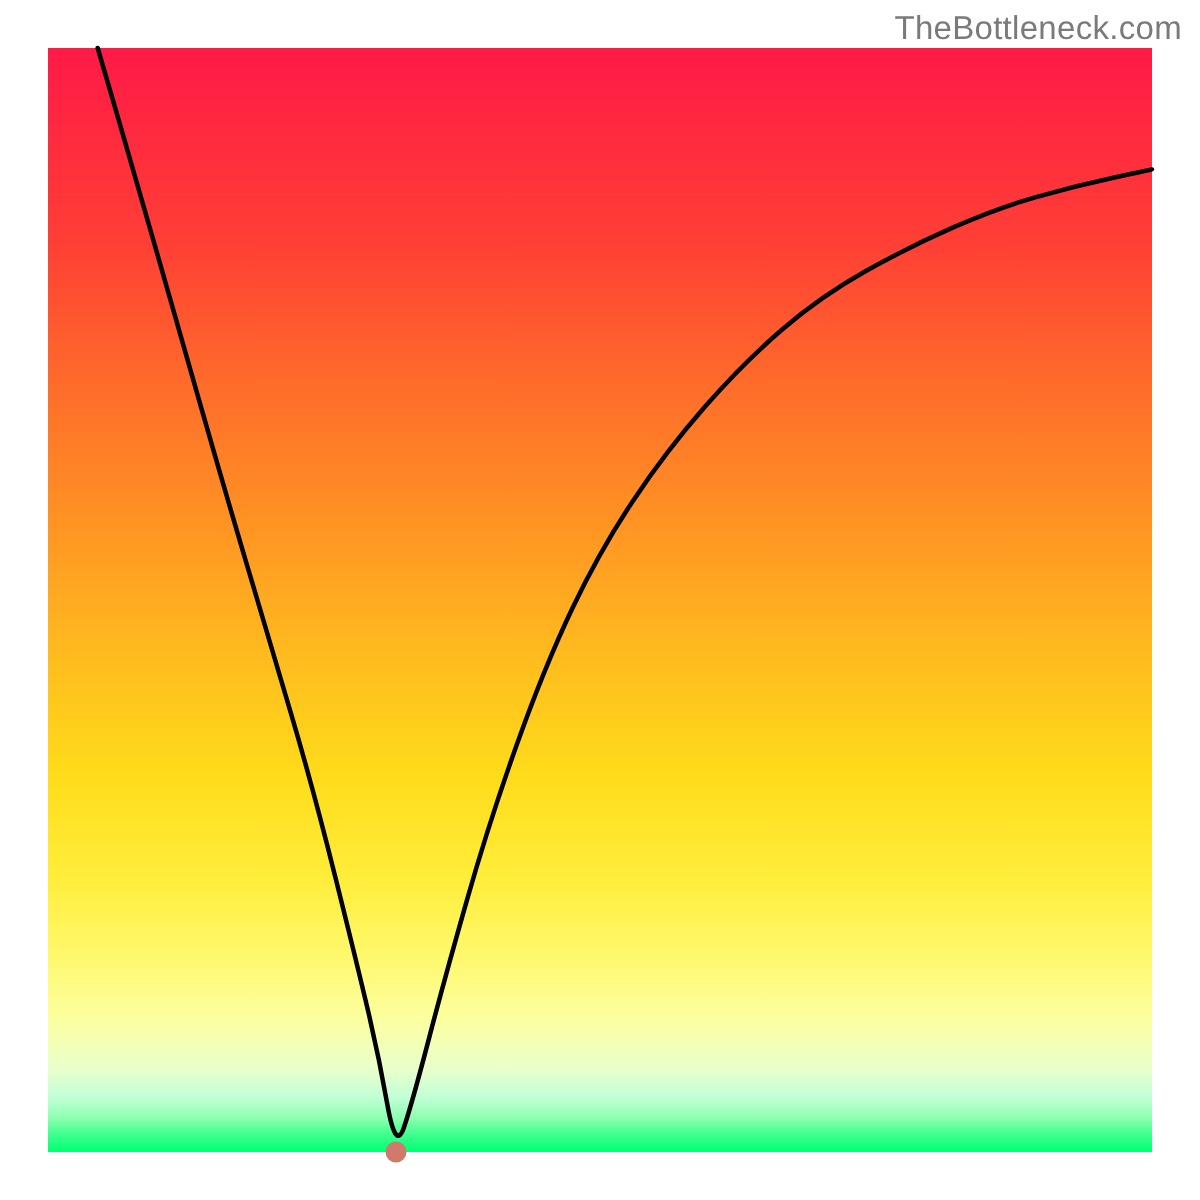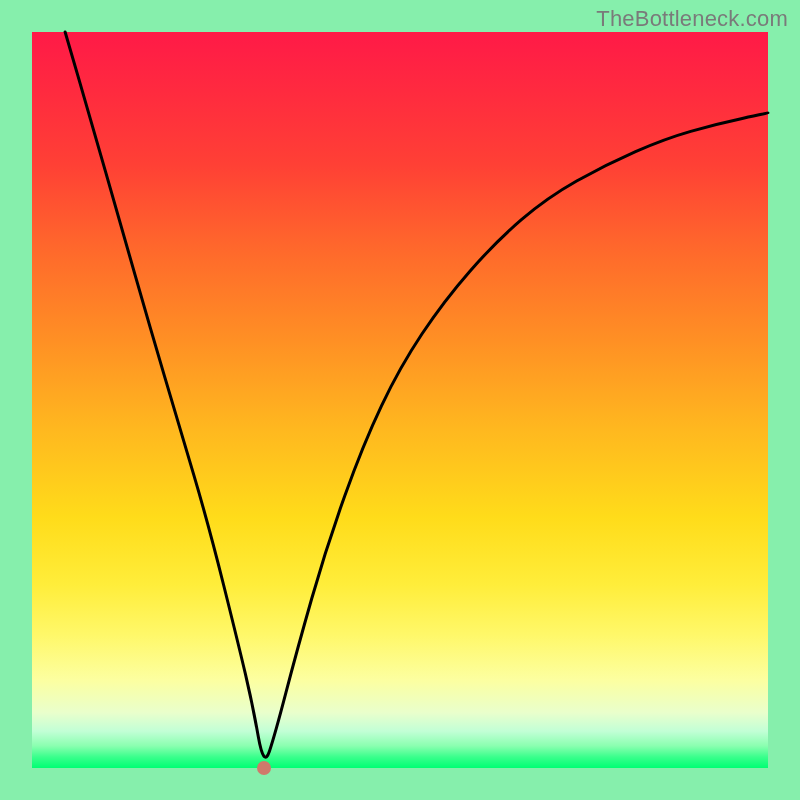--- a/index.html
+++ b/index.html
@@ -8,21 +8,21 @@
     width: 800px;
     height: 800px;
     overflow: hidden;
     background: #000;
     font-family: Arial, Helvetica, sans-serif;
   }
   .frame {
     position: relative;
     width: 800px;
     height: 800px;
-    background: #86efac;
+    background: #ffffff;
   }
   .plot {
     position: absolute;
     left: 32px;
     top: 32px;
     width: 736px;
     height: 736px;
     background: linear-gradient(to bottom,
       #ff1a47 0%,
       #ff2a3f 8%,

